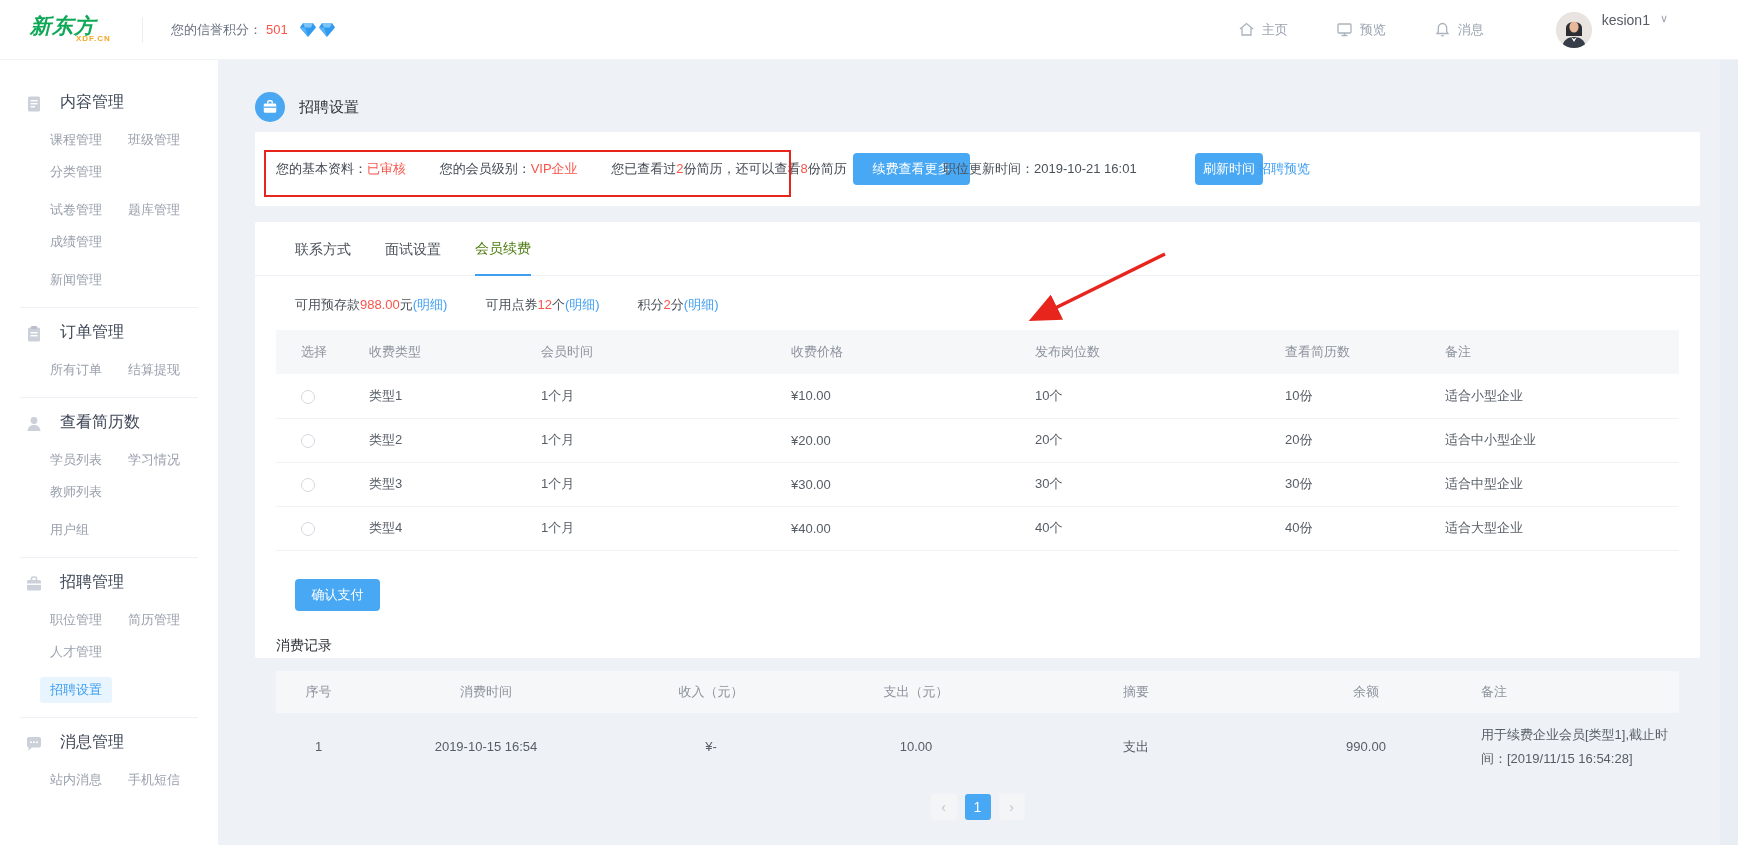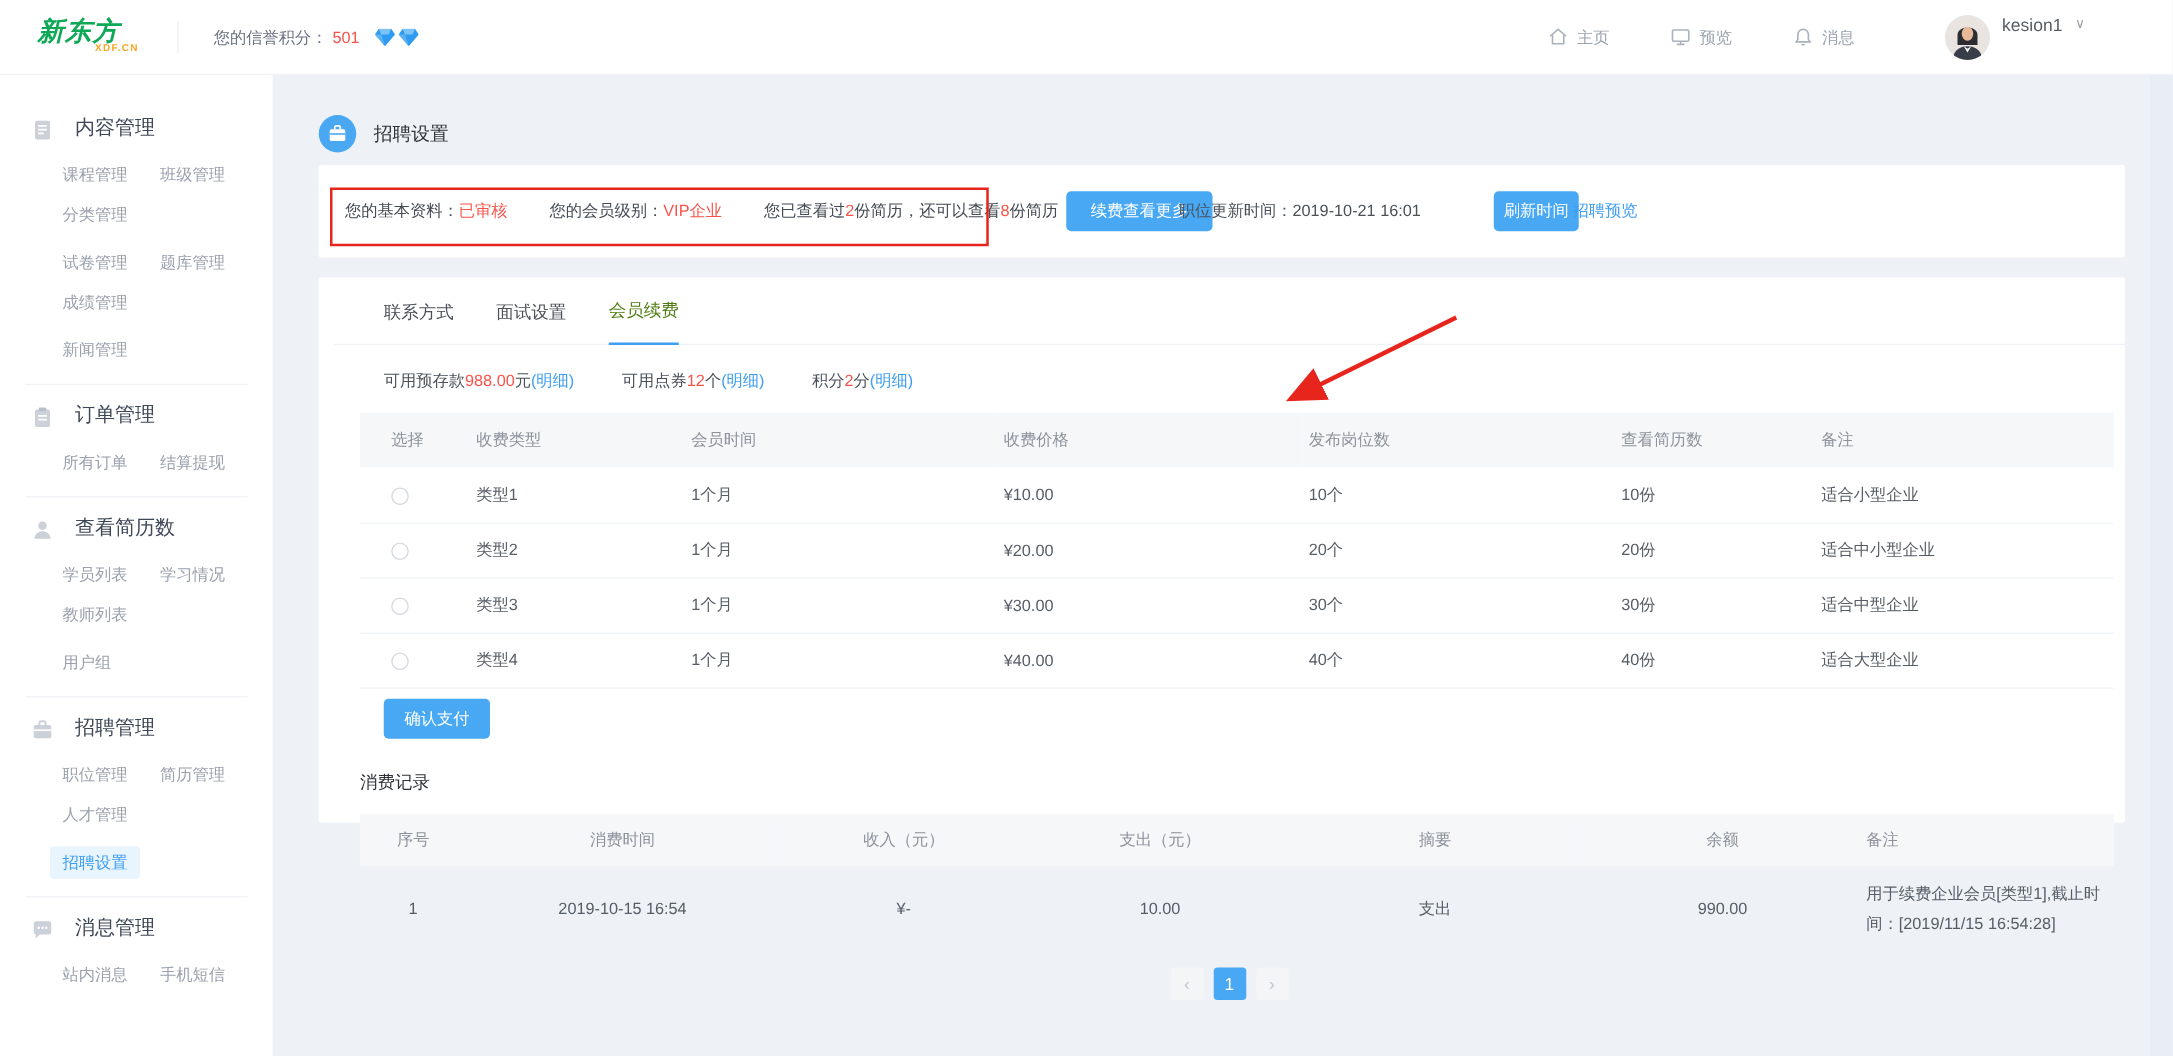--- a/index.html
+++ b/index.html
@@ -57,40 +57,40 @@
   .btn { display:inline-flex; align-items:center; justify-content:center;
     background:#48a8f4; color:#fff; font-size:13px; border:none; border-radius:4px;
     cursor:pointer; font-family:inherit;margin-left:48px; }
   .btn-renew { position:absolute; left:550px; top:50%; margin-top:-16px; width:117px; height:32px;}
   .update-time { position:absolute; left:688px; top:50%; transform:translateY(-50%);
     font-size:13px; color:#4a5159; white-space:nowrap;}
   .btn-refresh { position:absolute; left:892px; top:50%; margin-top:-16px; width:68px; height:32px;}
   .link-blue { color:#3e9ef2; font-size:13px; cursor:pointer; text-decoration:none;}
   .preview-link { position:absolute; left:1003px; top:50%; transform:translateY(-50%); }
 
-  .card2 { margin-top:16px; height:436px; position:relative;padding-left:12px; }
+  .card2 { margin-top:16px; height:436px; position:relative; }
   .tabs { height:54px; padding:0 40px; border-bottom:1px solid #eef1f5;
     display:flex; align-items:flex-end; gap:34px; }
   .tab { font-size:14px; color:#4a5159; padding-bottom:16px; cursor:pointer; }
   .tab.active { color:#4d7c0f; border-bottom:2px solid #3e9ef2; margin-bottom:-1px; }
   .balance-row { margin:20px 40px 16px; font-size:13px; color:#4a5159;
     display:flex; gap:38px; }
   .balance-item { white-space:nowrap; }
 
   table { border-collapse:collapse; table-layout:fixed; margin:0 21px; width:1403px; font-size:13px;}
   th { font-weight:normal; color:#8c939d; background:#f6f7f9; text-align:left; height:44px; padding-left:5px;}
   td { color:#565d66; height:44px; border-bottom:1px solid #f0f3f6; padding-left:5px; }
   .plans th:first-child, .plans td:first-child { padding-left:25px; }
   .records th { height:42px; text-align:center; padding-left:0;}
   .records td { text-align:center; padding:10px 0; height:auto; }
   .records th:last-child, .records td:last-child { text-align:left; line-height:24px;}
   .radio { display:inline-block; width:14px; height:14px; border:1px solid #d4d9e0;
     border-radius:50%; background:#fff; vertical-align:middle; cursor:pointer;}
 
-  .btn-pay { margin:8px 0 0 40px; width:85px; height:32px; }
+  .btn-pay { margin:28px 0 0 40px; width:85px; height:32px; }
   .records-title { margin:26px 0 0 21px; font-size:14px; color:#2f3338; }
   .records { margin-top:16px; }
   .pagination { margin-top:12px; display:flex; justify-content:center; gap:8px; }
   .page-btn { width:26px; height:26px; border-radius:3px; background:#f4f5f7;
     display:flex; align-items:center; justify-content:center; font-size:14px;
     color:#c0c4cc; cursor:pointer; }
   .page-btn.active { background:#48a8f4; color:#fff; }
 
   
   .ann-box { position:absolute; left:264px; top:150px; width:527px; height:47px;

